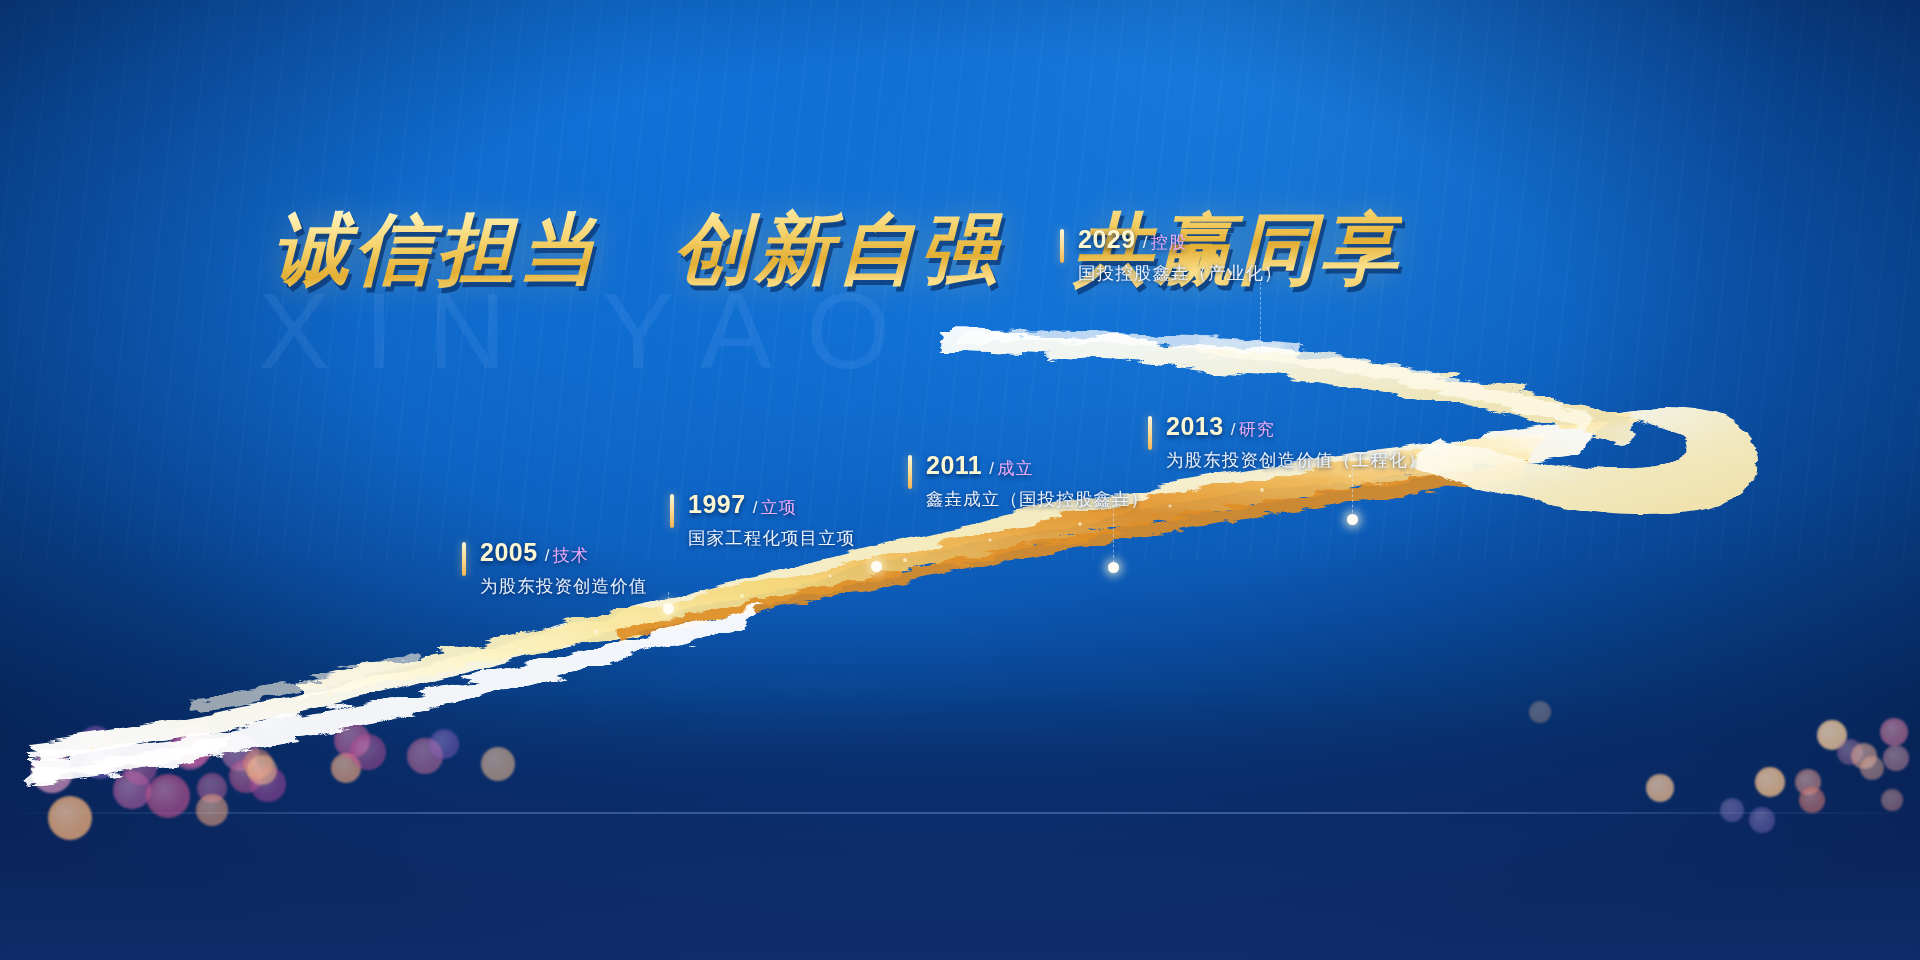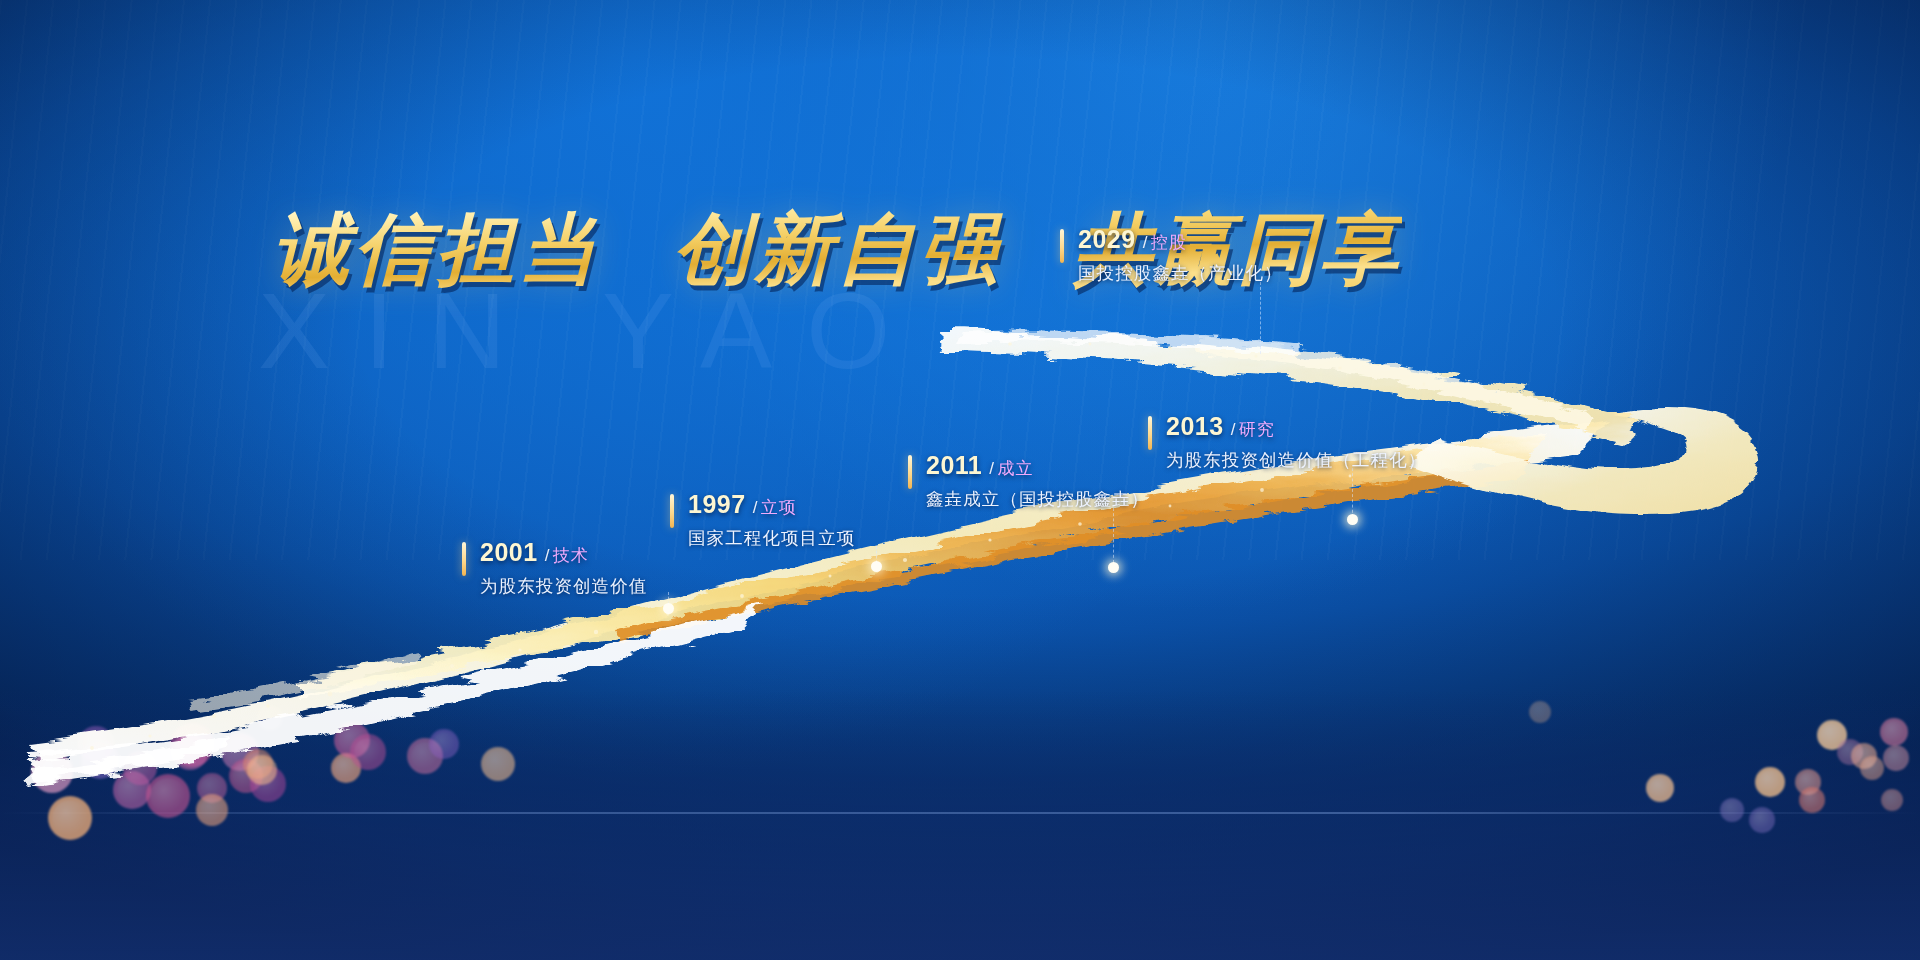--- a/index.html
+++ b/index.html
@@ -319,21 +319,21 @@
     <span class="gap"></span>
     <span>共赢同享</span>
   </div>
 
 
   <div id="timeline-layer">
       <div class="leader" style="left: 668px; top: 592px; height: 17px;"></div>
       <div class="dot" style="left: 662.5px; top: 602.5px;"></div>
       <div class="node" style="left: 462px; top: 542px;">
         <div class="bar"></div>
-        <div class="yr"><span>2001</span><span class="slash">/</span><span class="kind">技术</span></div>
+        <div class="yr"><span>2005</span><span class="slash">/</span><span class="kind">技术</span></div>
         <div class="desc">为股东投资创造价值</div>
       </div>
       <div class="leader" style="left: 876px; top: 546px; height: 22px;"></div>
       <div class="dot" style="left: 870.5px; top: 560.5px;"></div>
       <div class="node" style="left: 670px; top: 494px;">
         <div class="bar"></div>
         <div class="yr"><span>1997</span><span class="slash">/</span><span class="kind">立项</span></div>
         <div class="desc">国家工程化项目立项</div>
       </div>
       <div class="leader" style="left: 1113px; top: 508px; height: 55px;"></div>

